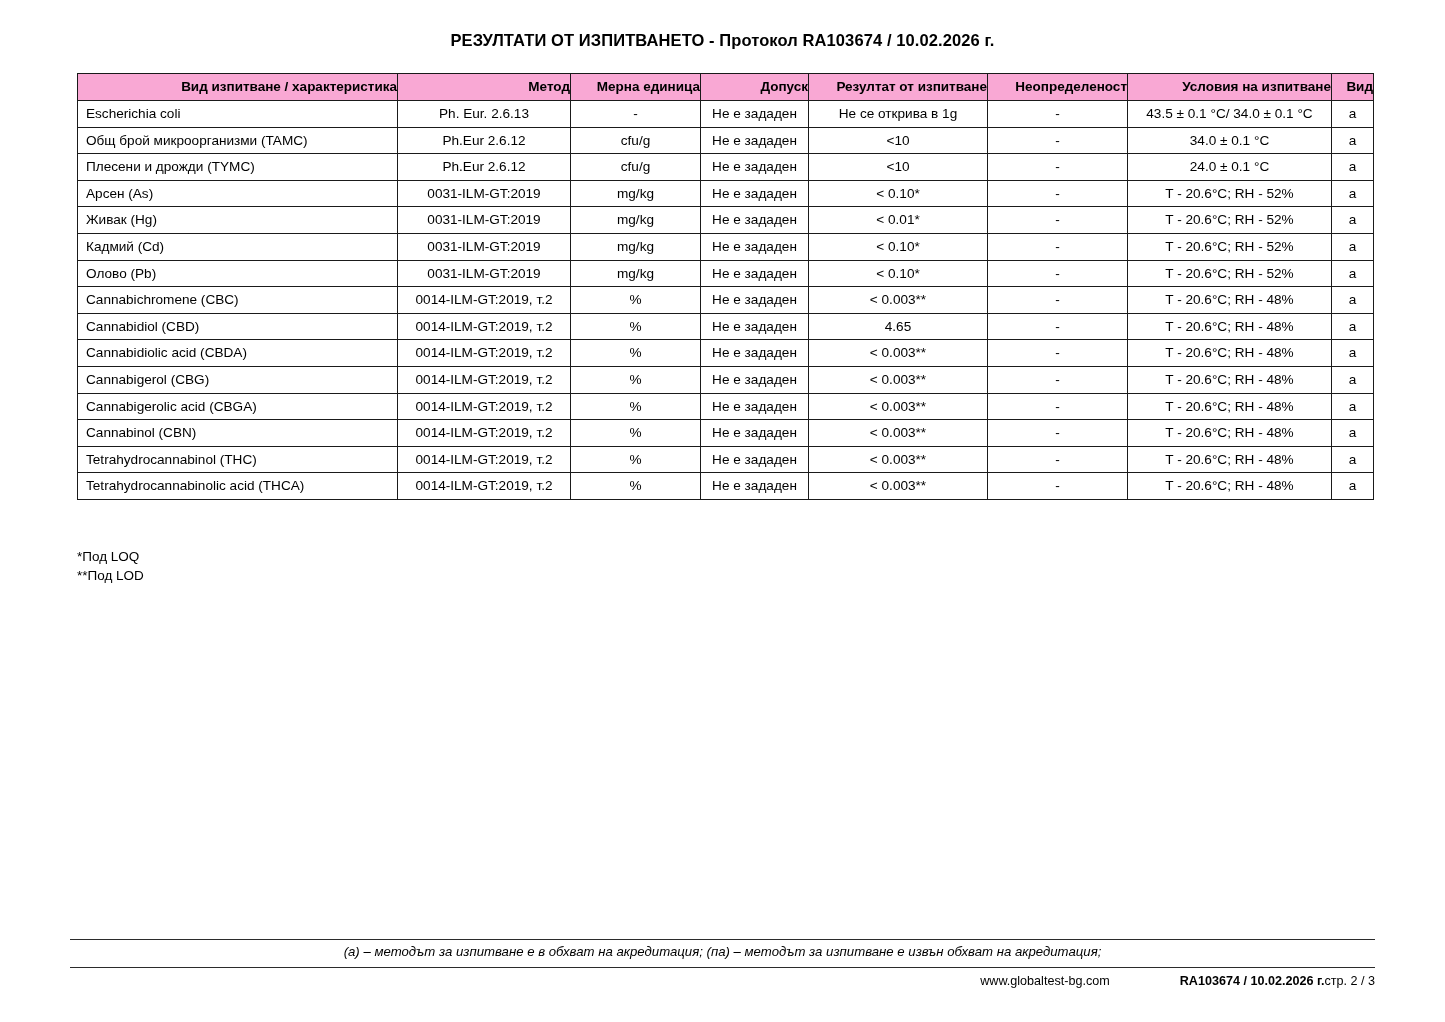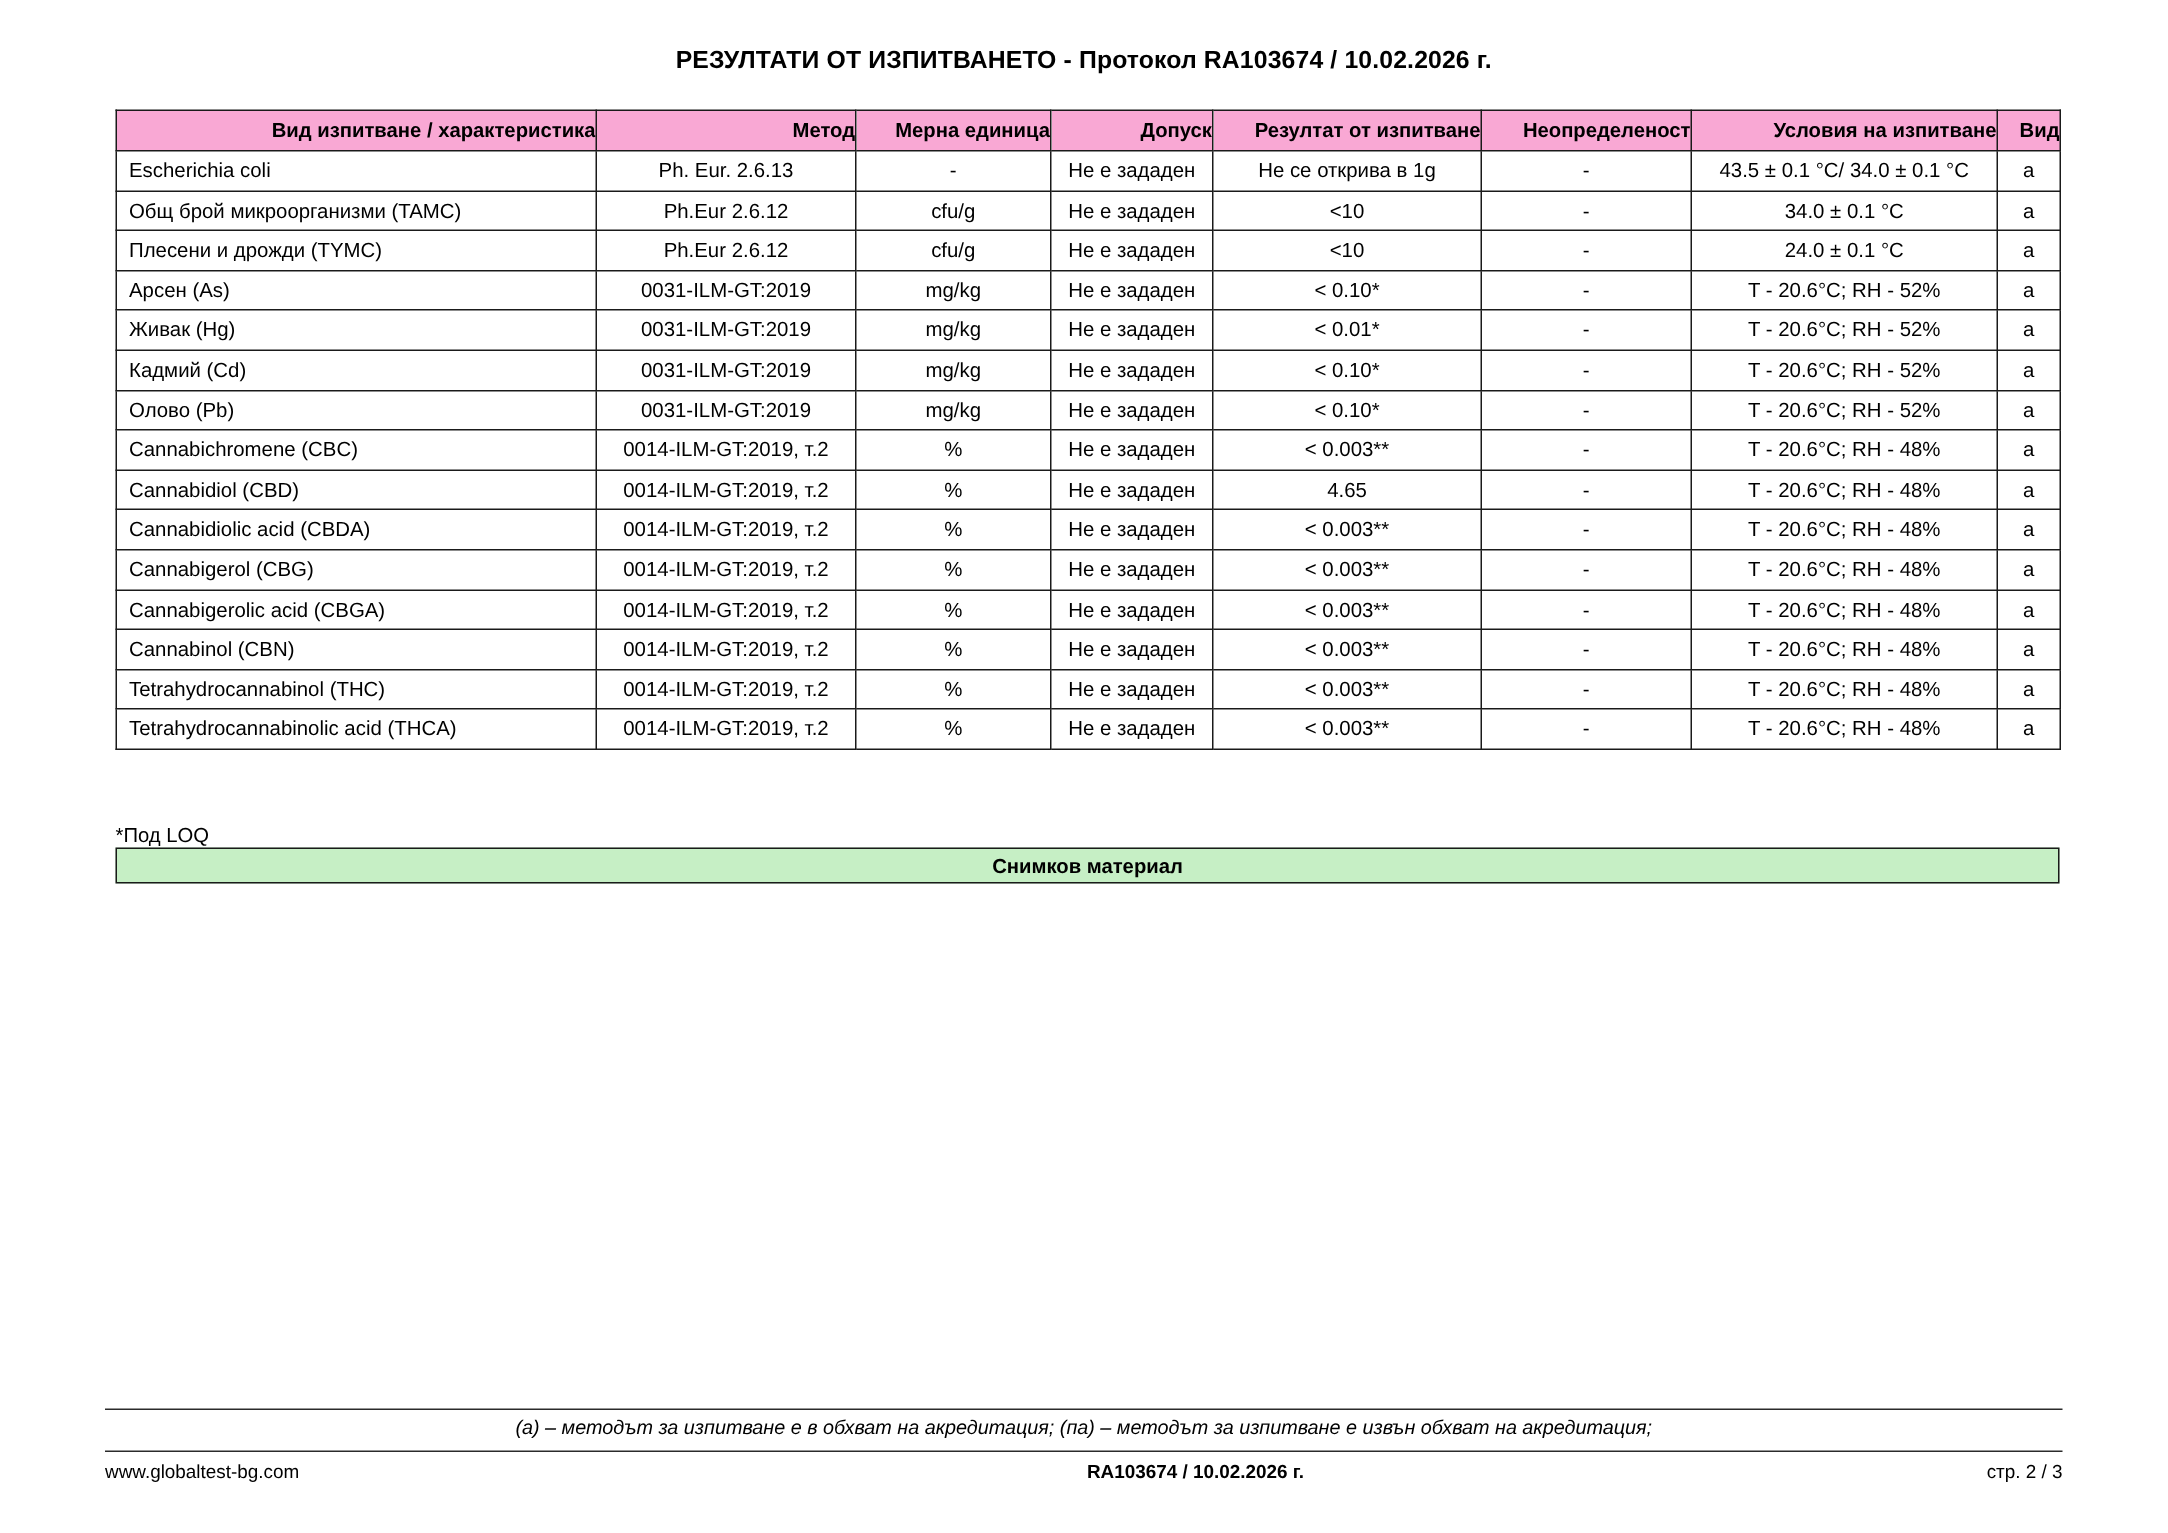--- a/index.html
+++ b/index.html
@@ -152,21 +152,21 @@
     height: 0;
     border-top: 1.2px solid #2b2b2b;
   }
   .footer {
     position: absolute;
     top: 974px;
     left: 70px;
     width: 1305px;
     display: flex;
     align-items: center;
-    justify-content: space-between;
+    justify-content: flex-end;
     font-size: 12.6px;
   }
   .footer .mid { flex: 0 0 auto; margin-left: 70px; font-weight: bold; }
   .footer .left, .footer .right { flex: 0 0 auto; white-space: nowrap; }
 </style>
 </head>
 <body>
 
 <div class="page">
 
@@ -347,23 +347,20 @@
           <td>а</td>
         </tr>
       </tbody>
   </table>
 
   <div class="table-notes">
     <div>*Под LOQ</div>
     <div>**Под LOD</div>
   </div>
 
-  <div class="section-banner">
-    <span>Снимков материал</span>
-  </div>
 
   <div class="photo-area"></div>
 
   <div class="accred-rule"></div>
   <div class="accred-note">(а) – методът за изпитване е в обхват на акредитация; (па) – методът за изпитване е извън обхват на акредитация;</div>
 
   <div class="footer-rule"></div>
   <div class="footer">
     <span class="left">www.globaltest-bg.com</span>
     <span class="mid">RA103674 / 10.02.2026 г.</span>

